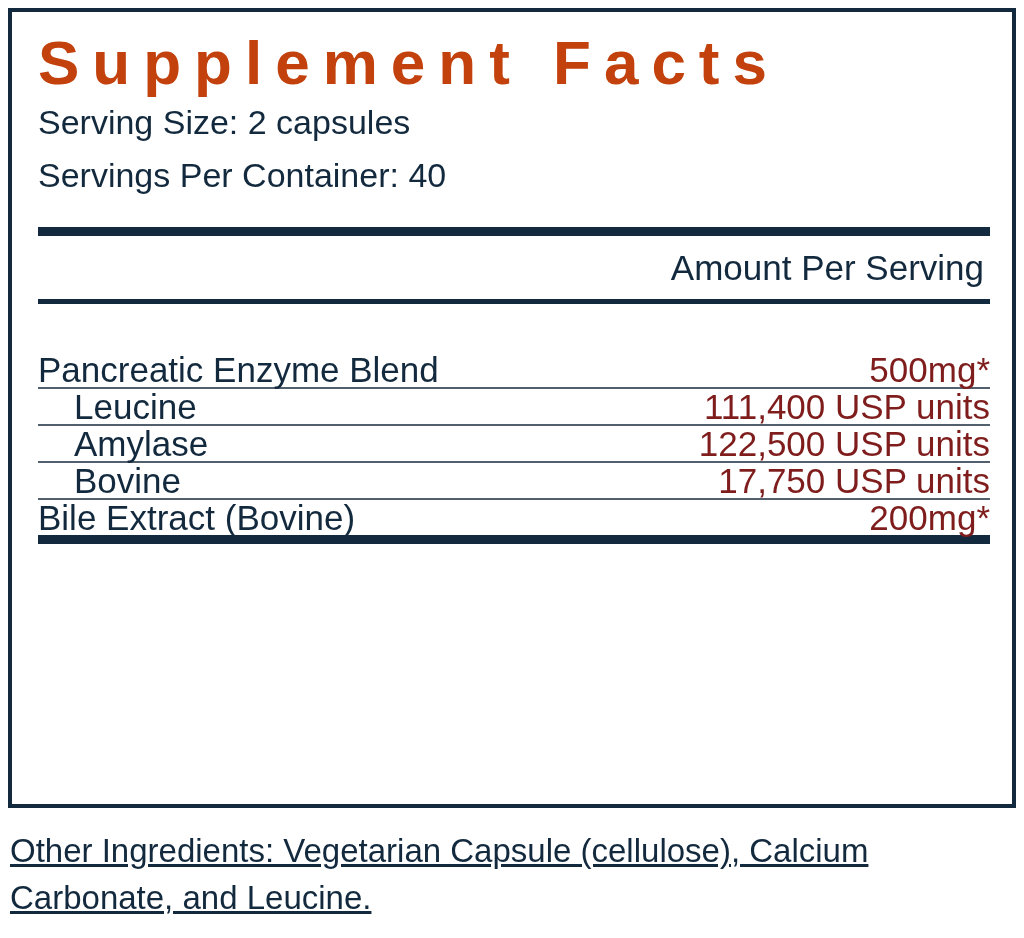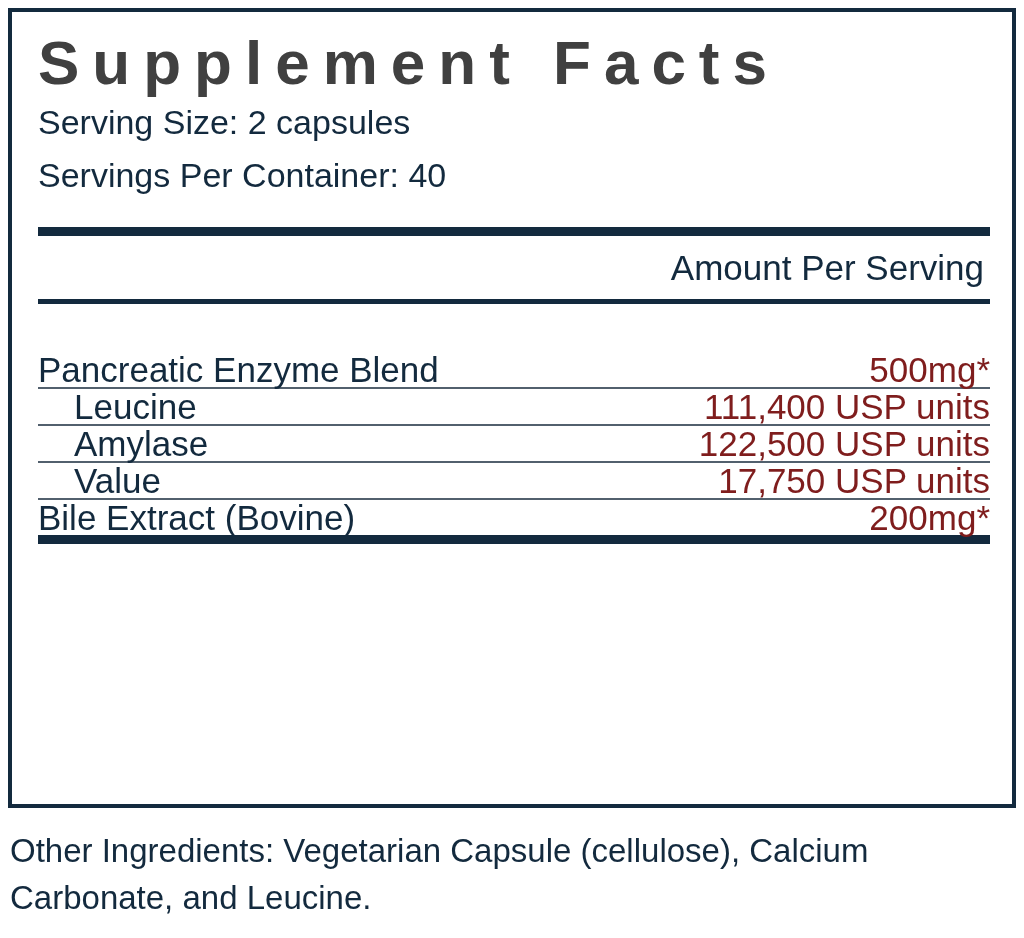--- a/index.html
+++ b/index.html
@@ -38,21 +38,21 @@
     top: 18px;
     right: 18px;
     width: 952px;
   }
 
   .facts-title {
     font-size: 62px;
     font-weight: bold;
     letter-spacing: 13px;
     line-height: 1.05;
-    color: #404040;
+    color: #c2410c;
     white-space: nowrap;
   }
 
   .serving-line {
     font-size: 34px;
     font-weight: normal;
     line-height: 1.5;
     color: #132a3e;
     margin-top: 2px;
   }
@@ -118,20 +118,21 @@
   }
 
   .other-ingredients {
     position: absolute;
     left: 10px;
     top: 828px;
     width: 950px;
     font-size: 33px;
     line-height: 1.42;
     color: #132a3e;
+    text-decoration: underline;
   }
 </style>
 </head>
 <body>
 
 <div class="page">
 
   <div class="panel">
     <div class="panel-inner">
 
@@ -173,21 +174,21 @@
             <td class="row-cell-name">Amylase</td>
             <td class="row-cell-amt">122,500 USP units</td>
           </tr>
           <tr>
             <td colspan="2">
                 <div class="sub-sep"></div>
               </td>
           </tr>
 
           <tr class="indent">
-            <td class="row-cell-name">Value</td>
+            <td class="row-cell-name">Bovine</td>
             <td class="row-cell-amt">17,750 USP units</td>
           </tr>
           <tr>
             <td colspan="2">
                 <div class="sub-sep"></div>
               </td>
           </tr>
 
           <tr>
             <td class="row-cell-name">Bile Extract (Bovine)</td>

